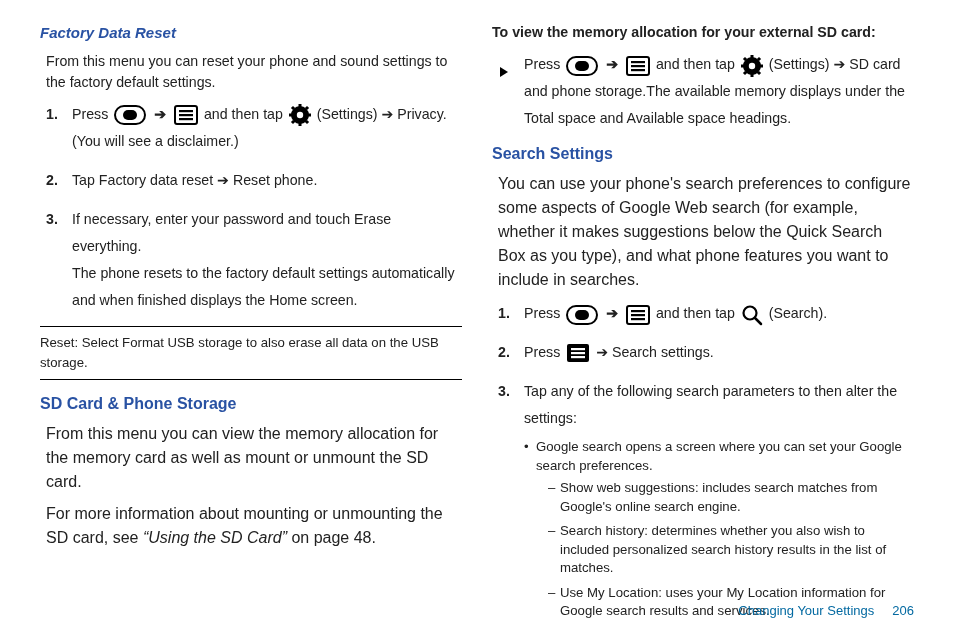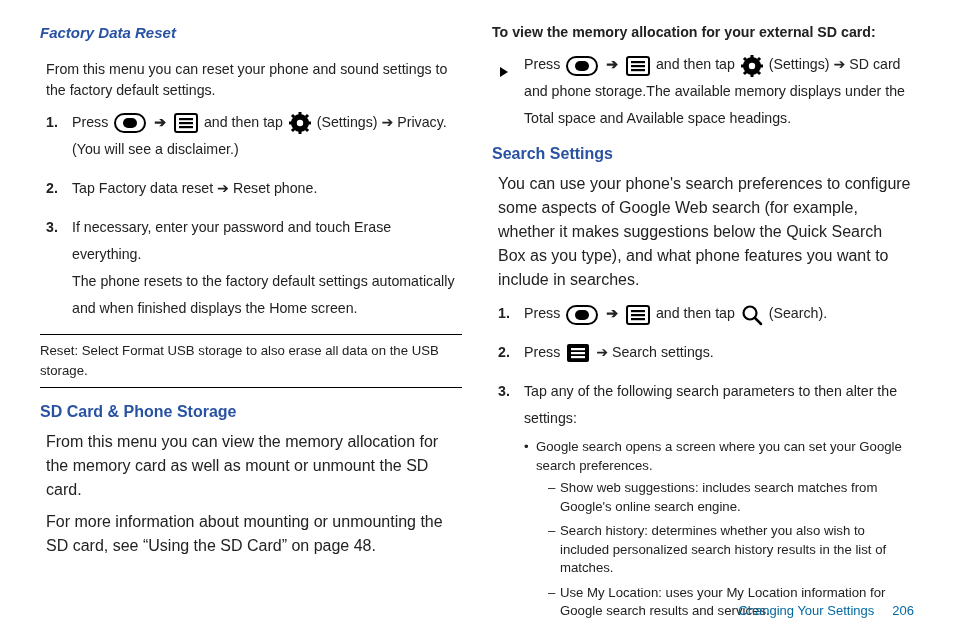--- a/index.html
+++ b/index.html
@@ -20,21 +20,21 @@
   }
   .col {
     flex: 1;
     min-width: 0;
   }
   .h-factory {
     color: #2952a3;
     font-weight: bold;
     font-style: italic;
     font-size: 15px;
-    margin-bottom: 14px;
+    margin-bottom: 6px;
   }
   .h-section {
     color: #2952a3;
     font-weight: bold;
     font-size: 16px;
     margin: 10px 0 6px 0;
   }
   .para {
     margin: 0 0 8px 6px;
     font-size: 14.2px;
@@ -62,21 +62,21 @@
     font-weight: bold;
   }
   .bold { font-weight: normal; }
   .note-wrap {
     border-top: 1px solid #000;
     border-bottom: 1px solid #000;
     padding: 6px 0;
     margin: 10px 0 12px 0;
     font-size: 13.2px;
   }
-  .italic { }
+  .italic { font-style: italic; }
   .arrow { font-weight: bold; padding: 0 2px;}
   .triangle {
     display:inline-block;
     width:0;height:0;
     border-top:5px solid transparent;
     border-bottom:5px solid transparent;
     border-left:8px solid #000;
     vertical-align: middle;
     margin-right:6px;
   }

